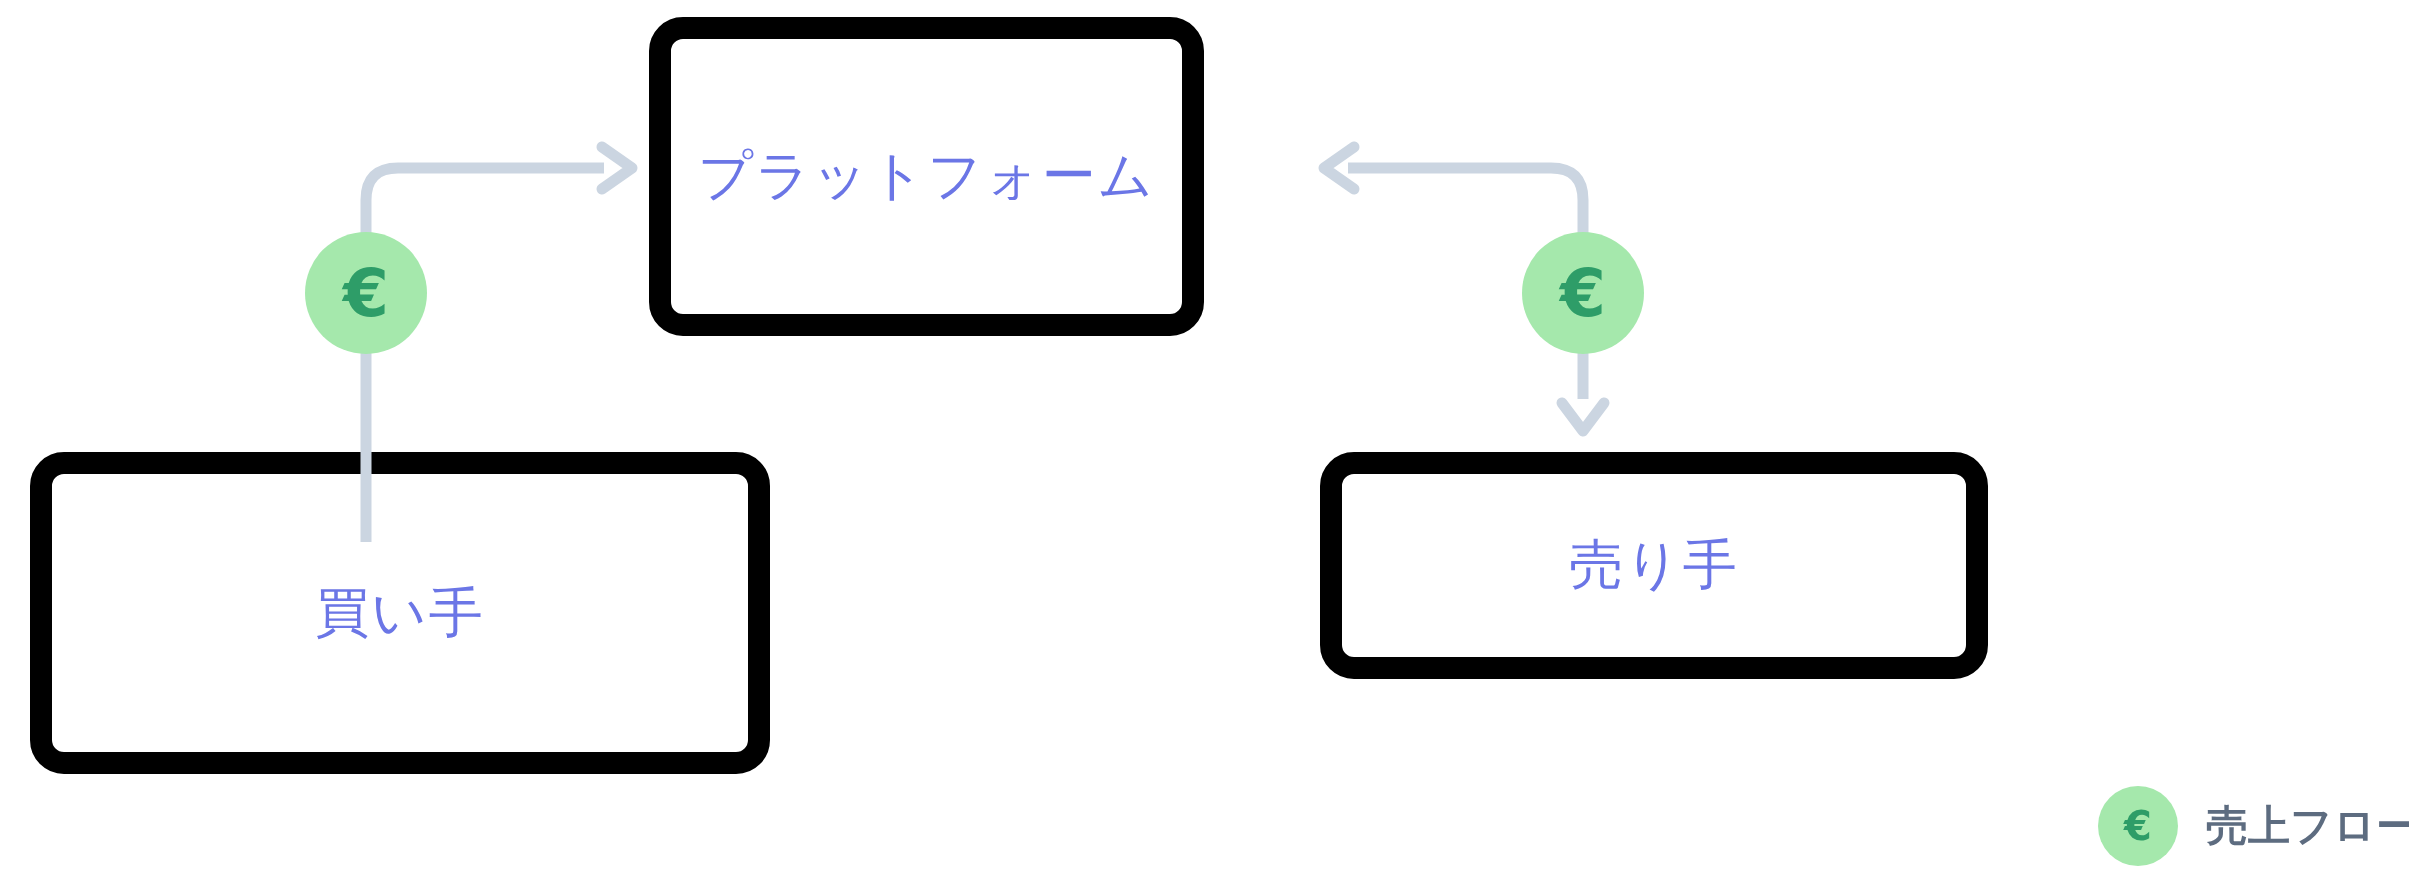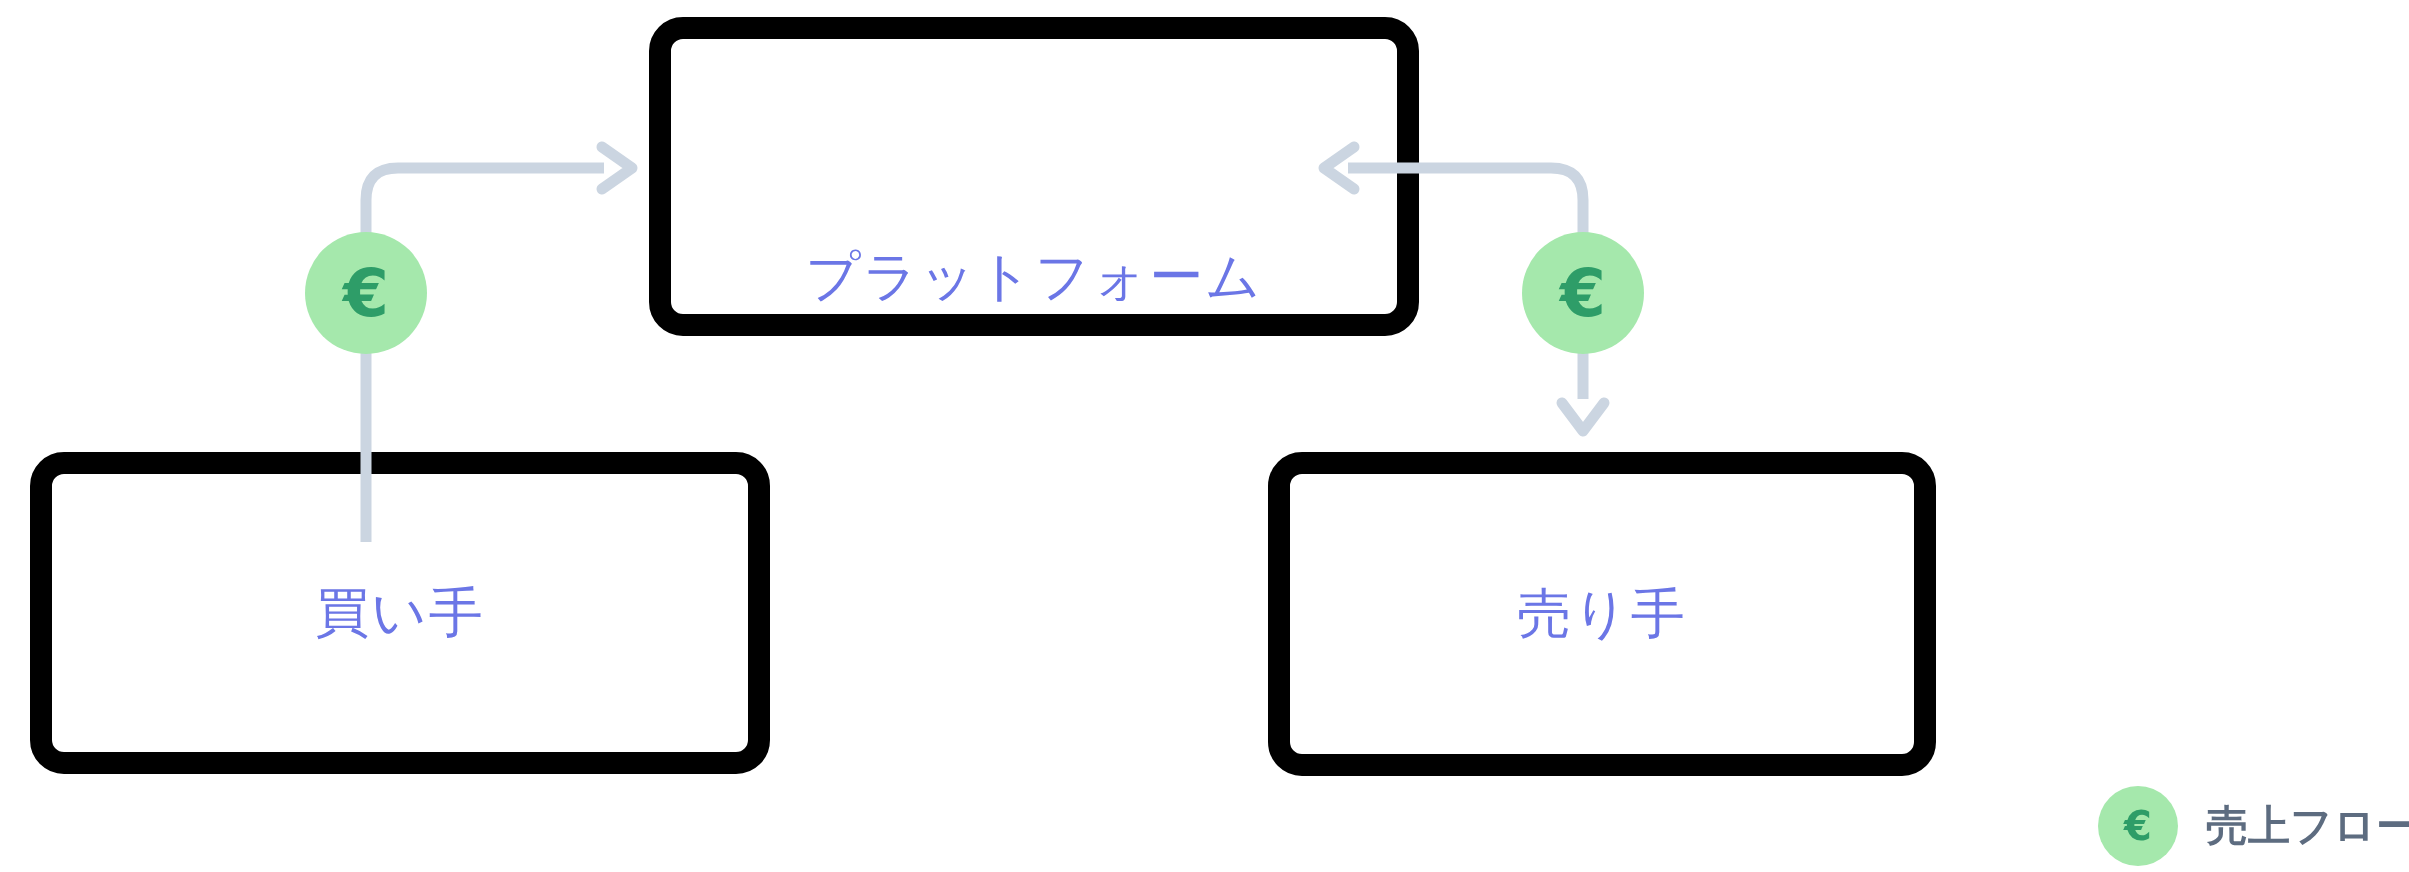--- a/index.html
+++ b/index.html
@@ -20,23 +20,23 @@
     position: absolute;
     box-sizing: border-box;
     background: #ffffff;
     border: 22px solid #000000;
     border-radius: 34px;
     display: flex;
     align-items: center;
     justify-content: center;
     z-index: 1;
   }
-  .node-platform { left: 649px; top: 17px;  width: 770px; height: 319px; align-items: flex-end; }
+  .node-platform { left: 649px; top: 17px;  width: 555px; height: 319px; }
   .node-buyer    { left: 30px;  top: 452px; width: 740px; height: 322px; }
-  .node-seller   { left: 1268px;top: 452px; width: 668px; height: 324px; }
+  .node-seller   { left: 1320px;top: 452px; width: 668px; height: 227px; }
   .node-label {
     color: #6b76e6;
     font-size: 54px;
     font-weight: 500;
     letter-spacing: 2px;
     white-space: nowrap;
   }
   
   .connectors {
     position: absolute;

